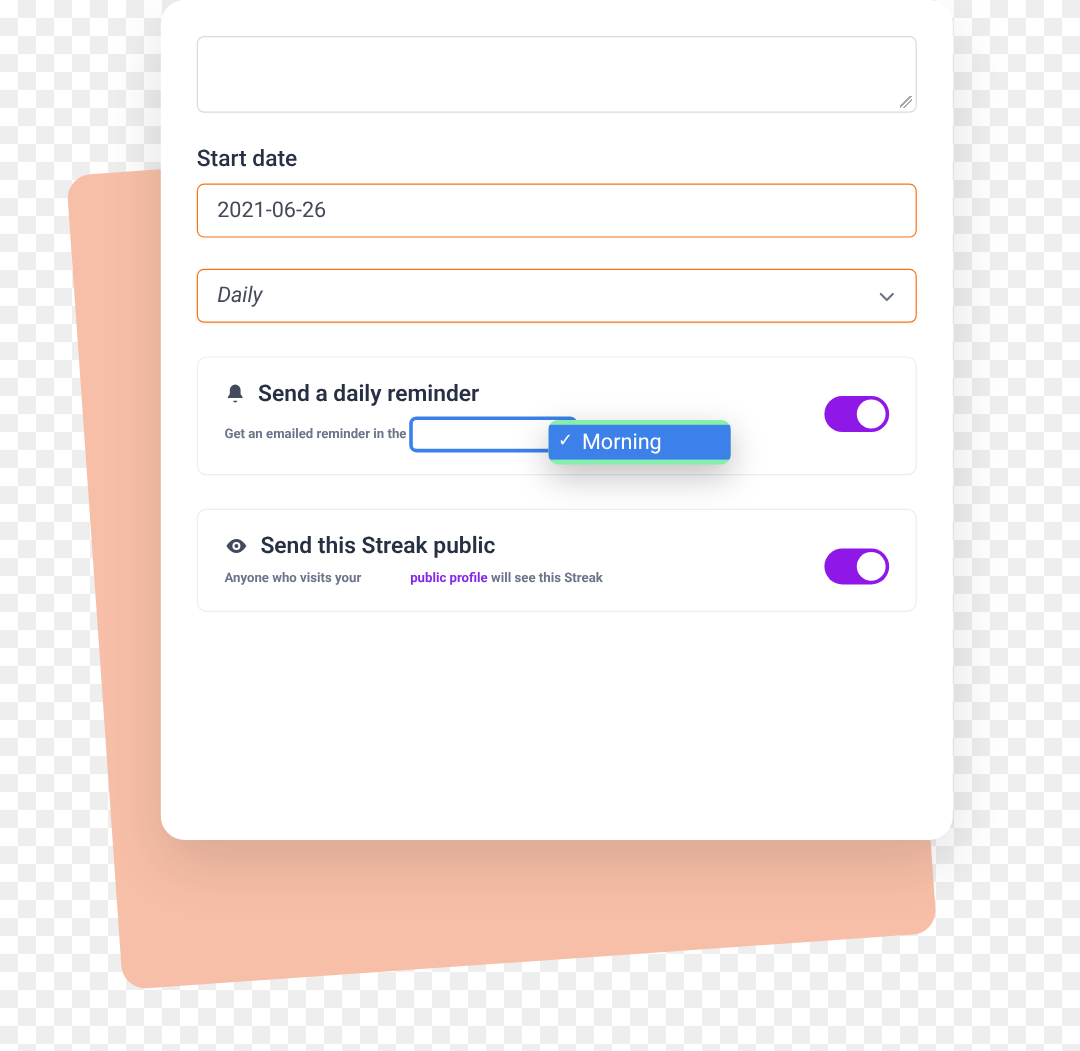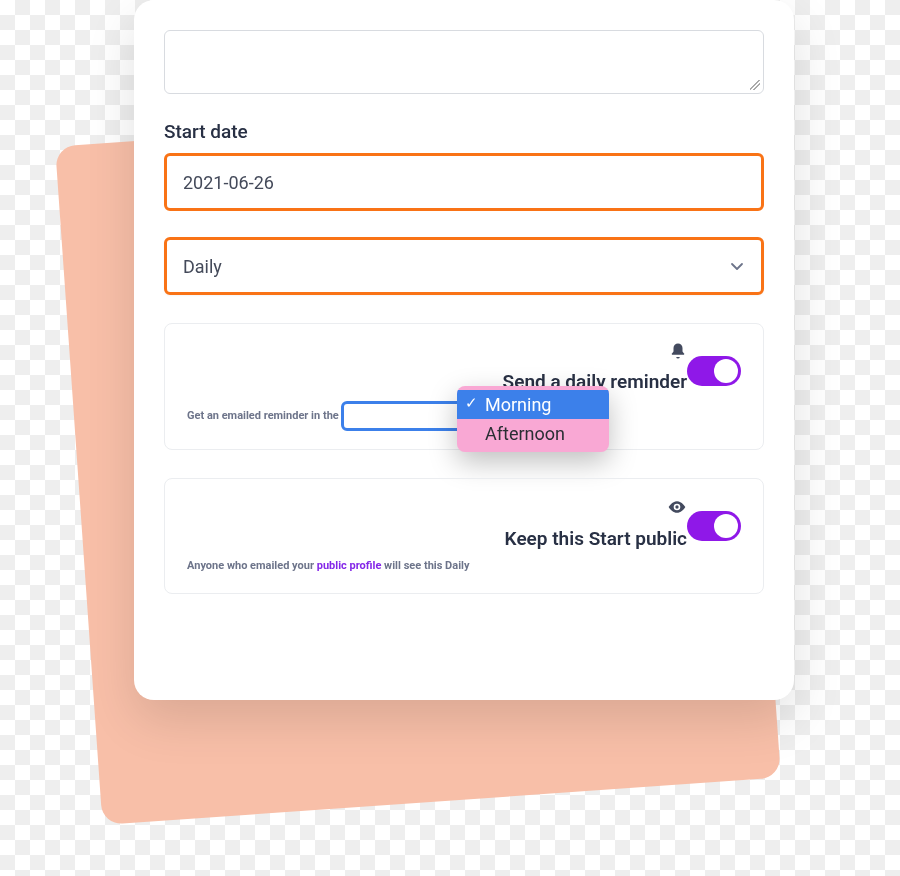--- a/index.html
+++ b/index.html
@@ -56,34 +56,35 @@
   }
   .label {
     font-size: 19px;
     font-weight: 500;
     color: #283044;
     margin-bottom: 10px;
     margin-top: 22px;
   }
   .input {
     width: 100%;
-    height: 58px;
-    border: 3px solid #f97316;
+    height: 45px;
+    border: 1px solid #f97316;
     border-radius: 6px;
     padding: 0 16px;
     font-size: 18px;
     color: #444a5a;
     background: #fff;
     margin-bottom: 26px;
     display: flex;
     align-items: center;
   }
   .select {
     position: relative;
     box-shadow: 0 1px 2px rgba(0,0,0,0.04);
+    font-style: italic;
   }
   .chev {
     position: absolute;
     right: 16px;
     top: 50%;
     transform: translateY(-50%);
   }
   .setting-box {
     border: 1px solid #ebedf0;
     border-radius: 8px;
@@ -94,32 +95,31 @@
     align-items: flex-start;
     justify-content: space-between;
     position: relative;
   }
   .setting-left { flex: 1; }
   .setting-title {
     font-size: 19px;
     font-weight: 600;
     color: #283044;
     display: flex;
-    align-items: flex-end;
+    align-items: center;
     gap: 10px;
     margin-bottom: 8px;
-    flex-direction: column;
   }
   .setting-desc {
     font-size: 11px;
     color: #6d748a;
     line-height: 1.5;
     font-weight: bold;
   }
-  .setting-desc .link { color: #8427e8; }
+  .setting-desc .link { color: #8427e8; margin-left: 38px; }
   .toggle {
     width: 54px;
     height: 30px;
     background: #8f18e8;
     border-radius: 999px;
     position: relative;
     flex-shrink: 0;
     margin-top: 14px;
   }
   .toggle::after {
@@ -134,23 +134,23 @@
     display: inline-block;
     border: 3px solid #3c80ea;
     border-radius: 6px;
     width: 140px;
     height: 30px;
     vertical-align: middle;
   }
   .dropdown {
     position: absolute;
     left: 292px;
-    top: 62px;
+    top: 52px;
     width: 152px;
-    background: #f9a8d4;
+    background: #86efac;
     border-radius: 8px;
     box-shadow: 0 10px 28px rgba(0,0,0,0.25);
     padding: 4px 0;
     overflow: hidden;
   }
   .dropdown-item {
     font-size: 18px;
     color: #2a2e34;
     padding: 4px 14px 4px 28px;
     position: relative;
@@ -197,32 +197,31 @@
         <span>Send a daily reminder</span>
       </div>
       <div class="setting-desc">
         <span>Get an emailed reminder in the </span><span class="inline-select-outline"></span>
       </div>
     </div>
     <div class="toggle"></div>
 
     <div class="dropdown">
       <div class="dropdown-item selected">Morning</div>
-      <div class="dropdown-item">Afternoon</div>
     </div>
   </div>
 
   <div class="setting-box">
     <div class="setting-left">
       <div class="setting-title">
         <svg width="20" height="20" viewBox="0 0 24 24" fill="#434a5e">
             <path d="M12 5C6 5 2 12 2 12s4 7 10 7 10-7 10-7-4-7-10-7zm0 11a4 4 0 1 1 0-8 4 4 0 0 1 0 8zm0-6a2 2 0 1 0 0 4 2 2 0 0 0 0-4z"></path>
           </svg>
-        <span>Keep this Start public</span>
+        <span>Send this Streak public</span>
       </div>
       <div class="setting-desc">
-        <span>Anyone who emailed your </span><span class="link">public profile</span><span> will see this Daily</span>
+        <span>Anyone who visits your </span><span class="link">public profile</span><span> will see this Streak</span>
       </div>
     </div>
     <div class="toggle"></div>
   </div>
 
 </div>
 
 </body></html>

